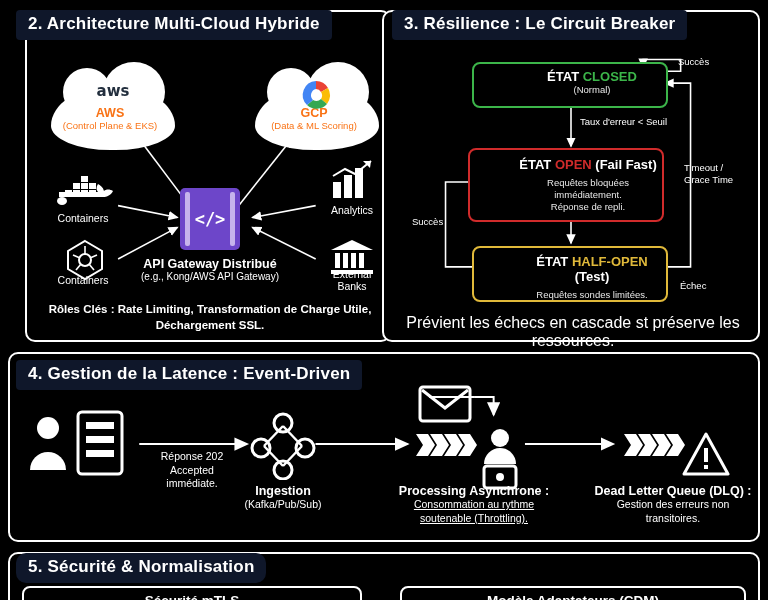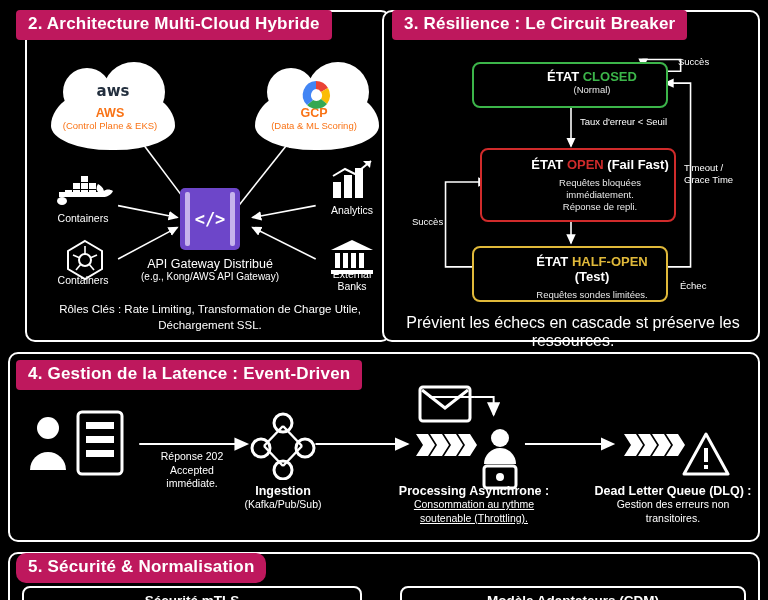--- a/index.html
+++ b/index.html
@@ -17,31 +17,31 @@
     color: #fff;
   }
   .panel {
     position: absolute;
     border: 2px solid #ffffff;
     border-radius: 10px;
     background: #000;
   }
   .sec-title {
     position: absolute;
-    background: #be185d;
+    background: #0f172a;
     color: #fff;
     font-weight: bold;
     font-size: 17px;
     letter-spacing: .2px;
     padding: 5px 12px 6px 12px;
     border-radius: 4px;
     white-space: nowrap;
     line-height: 1.1;
   }
-  .bold { font-weight: normal; }
+  .bold { font-weight: bold; }
 
   
   #panel2 { left: 25px; top: 10px; width: 366px; height: 332px; }
   #t2 { left: 16px; top: 10px; }
 
   .cloud {
     position: absolute;
     width: 124px; height: 64px;
     background: #fff;
     border-radius: 50% 50% 48% 48% / 62% 62% 38% 38%;
@@ -238,21 +238,21 @@
       <path d="M284 60 L300 60 L300 48 L262 48 L262 56" fill="none" stroke="#fff" stroke-width="1.6" marker-end="url(#ah3)"></path>
     </svg>
 
     <div class="state" style="left:88px; top:50px; width:196px; height:46px; border-color:#3cb54a;">
       <div class="hd" style="margin-top:5px;">
         <span>ÉTAT </span><span style="color:#3cb54a">CLOSED</span>
       </div>
       <div class="sub">(Normal)</div>
     </div>
 
-    <div class="state" style="left:96px; top:136px; width:196px; height:74px; border-color:#d02b2b;">
+    <div class="state" style="left:84px; top:136px; width:196px; height:74px; border-color:#d02b2b;">
       <div class="hd" style="margin-top:7px;">
         <span>ÉTAT </span><span style="color:#d02b2b">OPEN</span><span> (Fail Fast)</span>
       </div>
       <div class="sub" style="margin-top:5px; white-space:pre-line;">Requêtes bloquées immédiatement.
 Réponse de repli.</div>
     </div>
 
     <div class="state" style="left:88px; top:234px; width:196px; height:56px; border-color:#e0b93a;">
       <div class="hd" style="margin-top:6px;">
         <span>ÉTAT </span><span style="color:#e0b93a">HALF-OPEN</span><span> (Test)</span>

